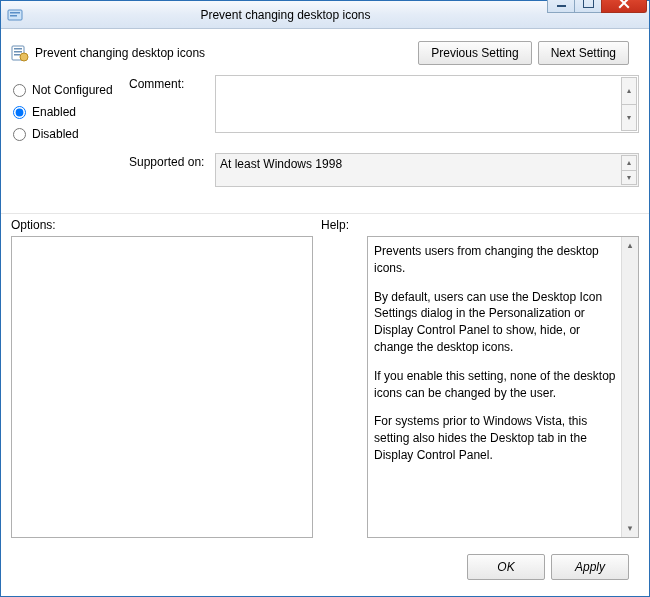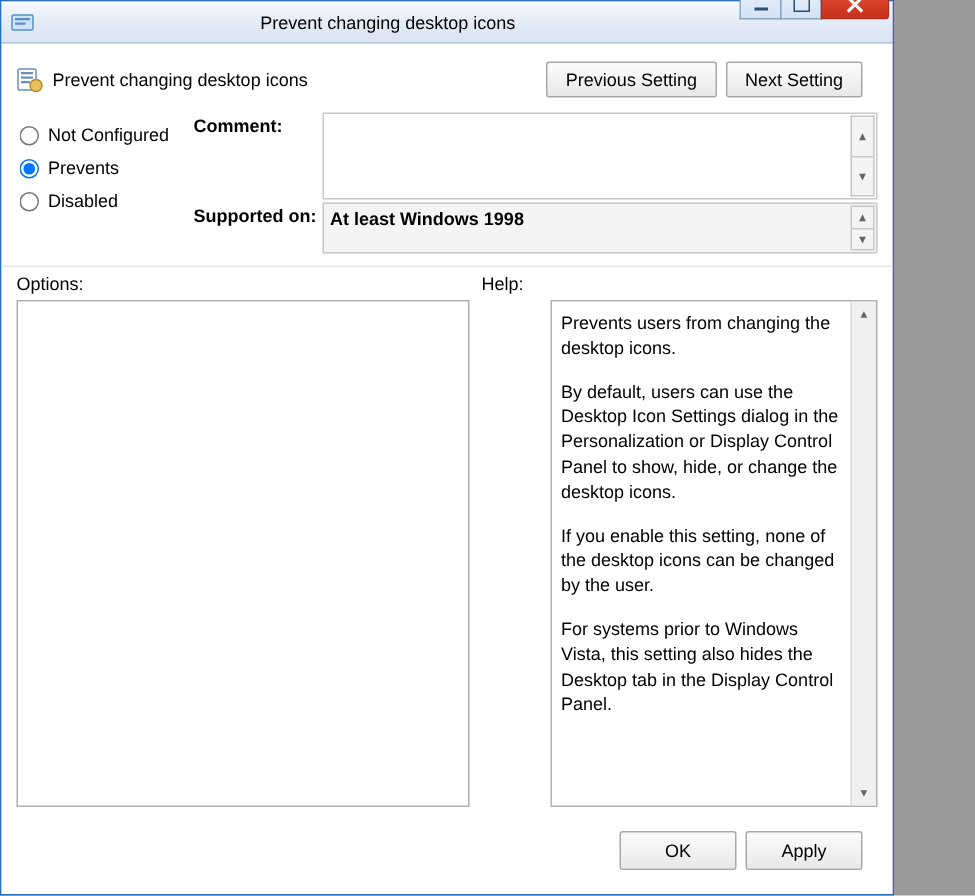--- a/index.html
+++ b/index.html
@@ -5,22 +5,22 @@
     * { box-sizing: border-box; }
     body {
       margin: 0; padding: 0;
       font-family: "Segoe UI", Tahoma, sans-serif;
       font-size: 12px;
       background: #999;
       width: 650px; height: 597px;
       overflow: hidden;
     }
     .window {
-      width: 596px; height: 597px;
-      background: #f0abfc;
+      width: 650px; height: 597px;
+      background: #fde047;
       border: 1px solid #2a6fb5;
       display: flex; flex-direction: column;
       position: relative;
     }
     .titlebar {
       height: 28px;
       background: linear-gradient(to bottom, #f6f9fd 0%, #e4ecf7 50%, #d9e5f3 100%);
       border-bottom: 1px solid #b8c7d9;
       display: flex; align-items: center;
       position: relative;
@@ -80,21 +80,21 @@
     }
     .top-block { display:flex; margin-bottom:4px;}
     .radio-col {
       width: 118px;
       display: flex; flex-direction: column;
       padding-top: 4px;
     }
     .radio-row { display:flex; align-items:center; margin:4px 0; }
     .radio-row input { margin: 0 6px 0 2px; }
     .meta-col { flex:1; display:flex; flex-direction:column; }
-    .meta-row { display:flex; margin-bottom:2px;font-weight:bold; }
+    .meta-row { display:flex; margin-bottom:20px; }
     .meta-label { width: 86px; padding-top:2px;}
     .textarea-ish {
       flex:1;
       border: 1px solid #c8c8c8;
       background: #fff;
       position: relative;
       font: inherit;
       padding: 3px 18px 3px 4px;
       resize: none;
       overflow:hidden;
@@ -133,21 +133,21 @@
     .help-scroll .up,.help-scroll .down{
       height:17px; display:flex;align-items:center;justify-content:center;
       font-size:9px;color:#666;
     }
     .help-scroll .down{position:absolute;bottom:0;left:0;right:0;}
     .footer {
       display:flex; justify-content:flex-end; gap:6px;
       padding: 10px 10px 10px 0;
       margin-top:6px;
     }
-    .footer button.std{ min-width:78px; padding:5px 12px;}
+    .footer button.std{ min-width:78px; padding:5px 12px;font-style:italic;}
   </style>
 </head>
 <body>
 
 <div class="window">
 
   <div class="titlebar">
     <span class="title-icon">
       <svg viewBox="0 0 16 16">
           <rect x="1" y="3" width="14" height="10" rx="1" fill="#cde3f8" stroke="#5a8fc7"></rect>
@@ -187,21 +187,21 @@
     </div>
 
     <div class="top-block">
       <div class="radio-col">
         <label class="radio-row">
           <input type="radio" name="st" style="">
           <span>Not Configured</span>
         </label>
         <label class="radio-row">
           <input type="radio" name="st" checked="" style="">
-          <span>Prevents</span>
+          <span>Enabled</span>
         </label>
         <label class="radio-row">
           <input type="radio" name="st" style="">
           <span>Disabled</span>
         </label>
       </div>
 
       <div class="meta-col">
         <div class="meta-row">
           <div class="meta-label">Comment:</div>

